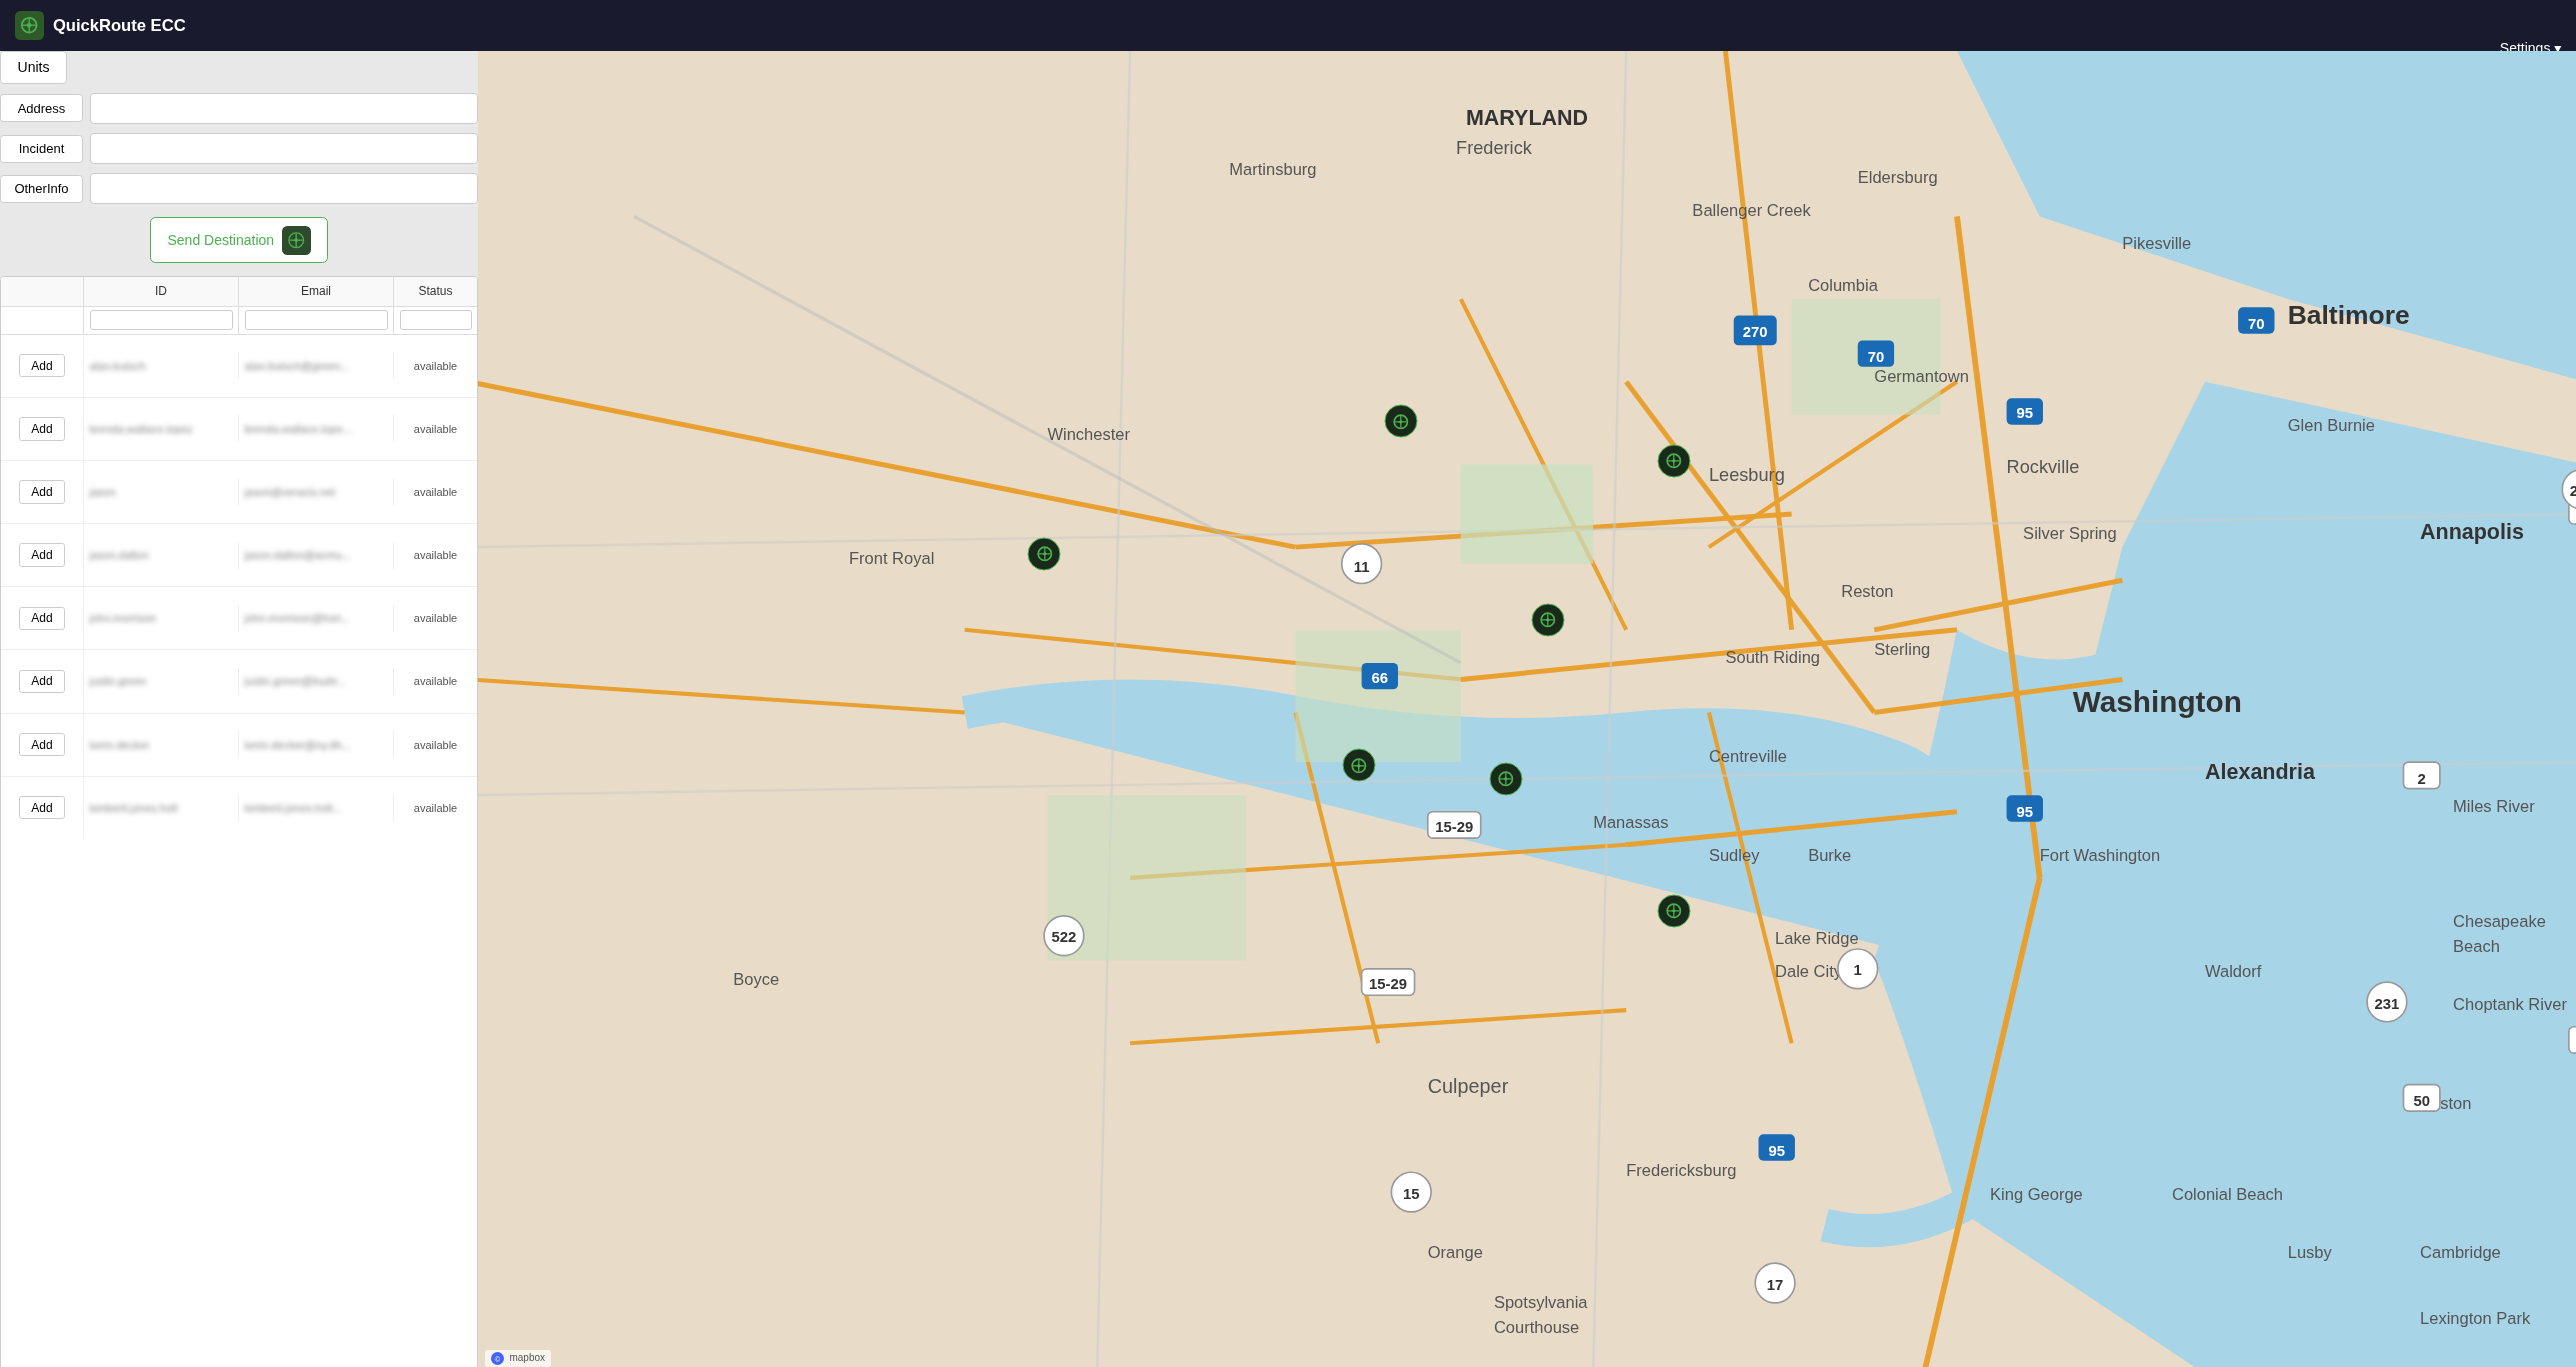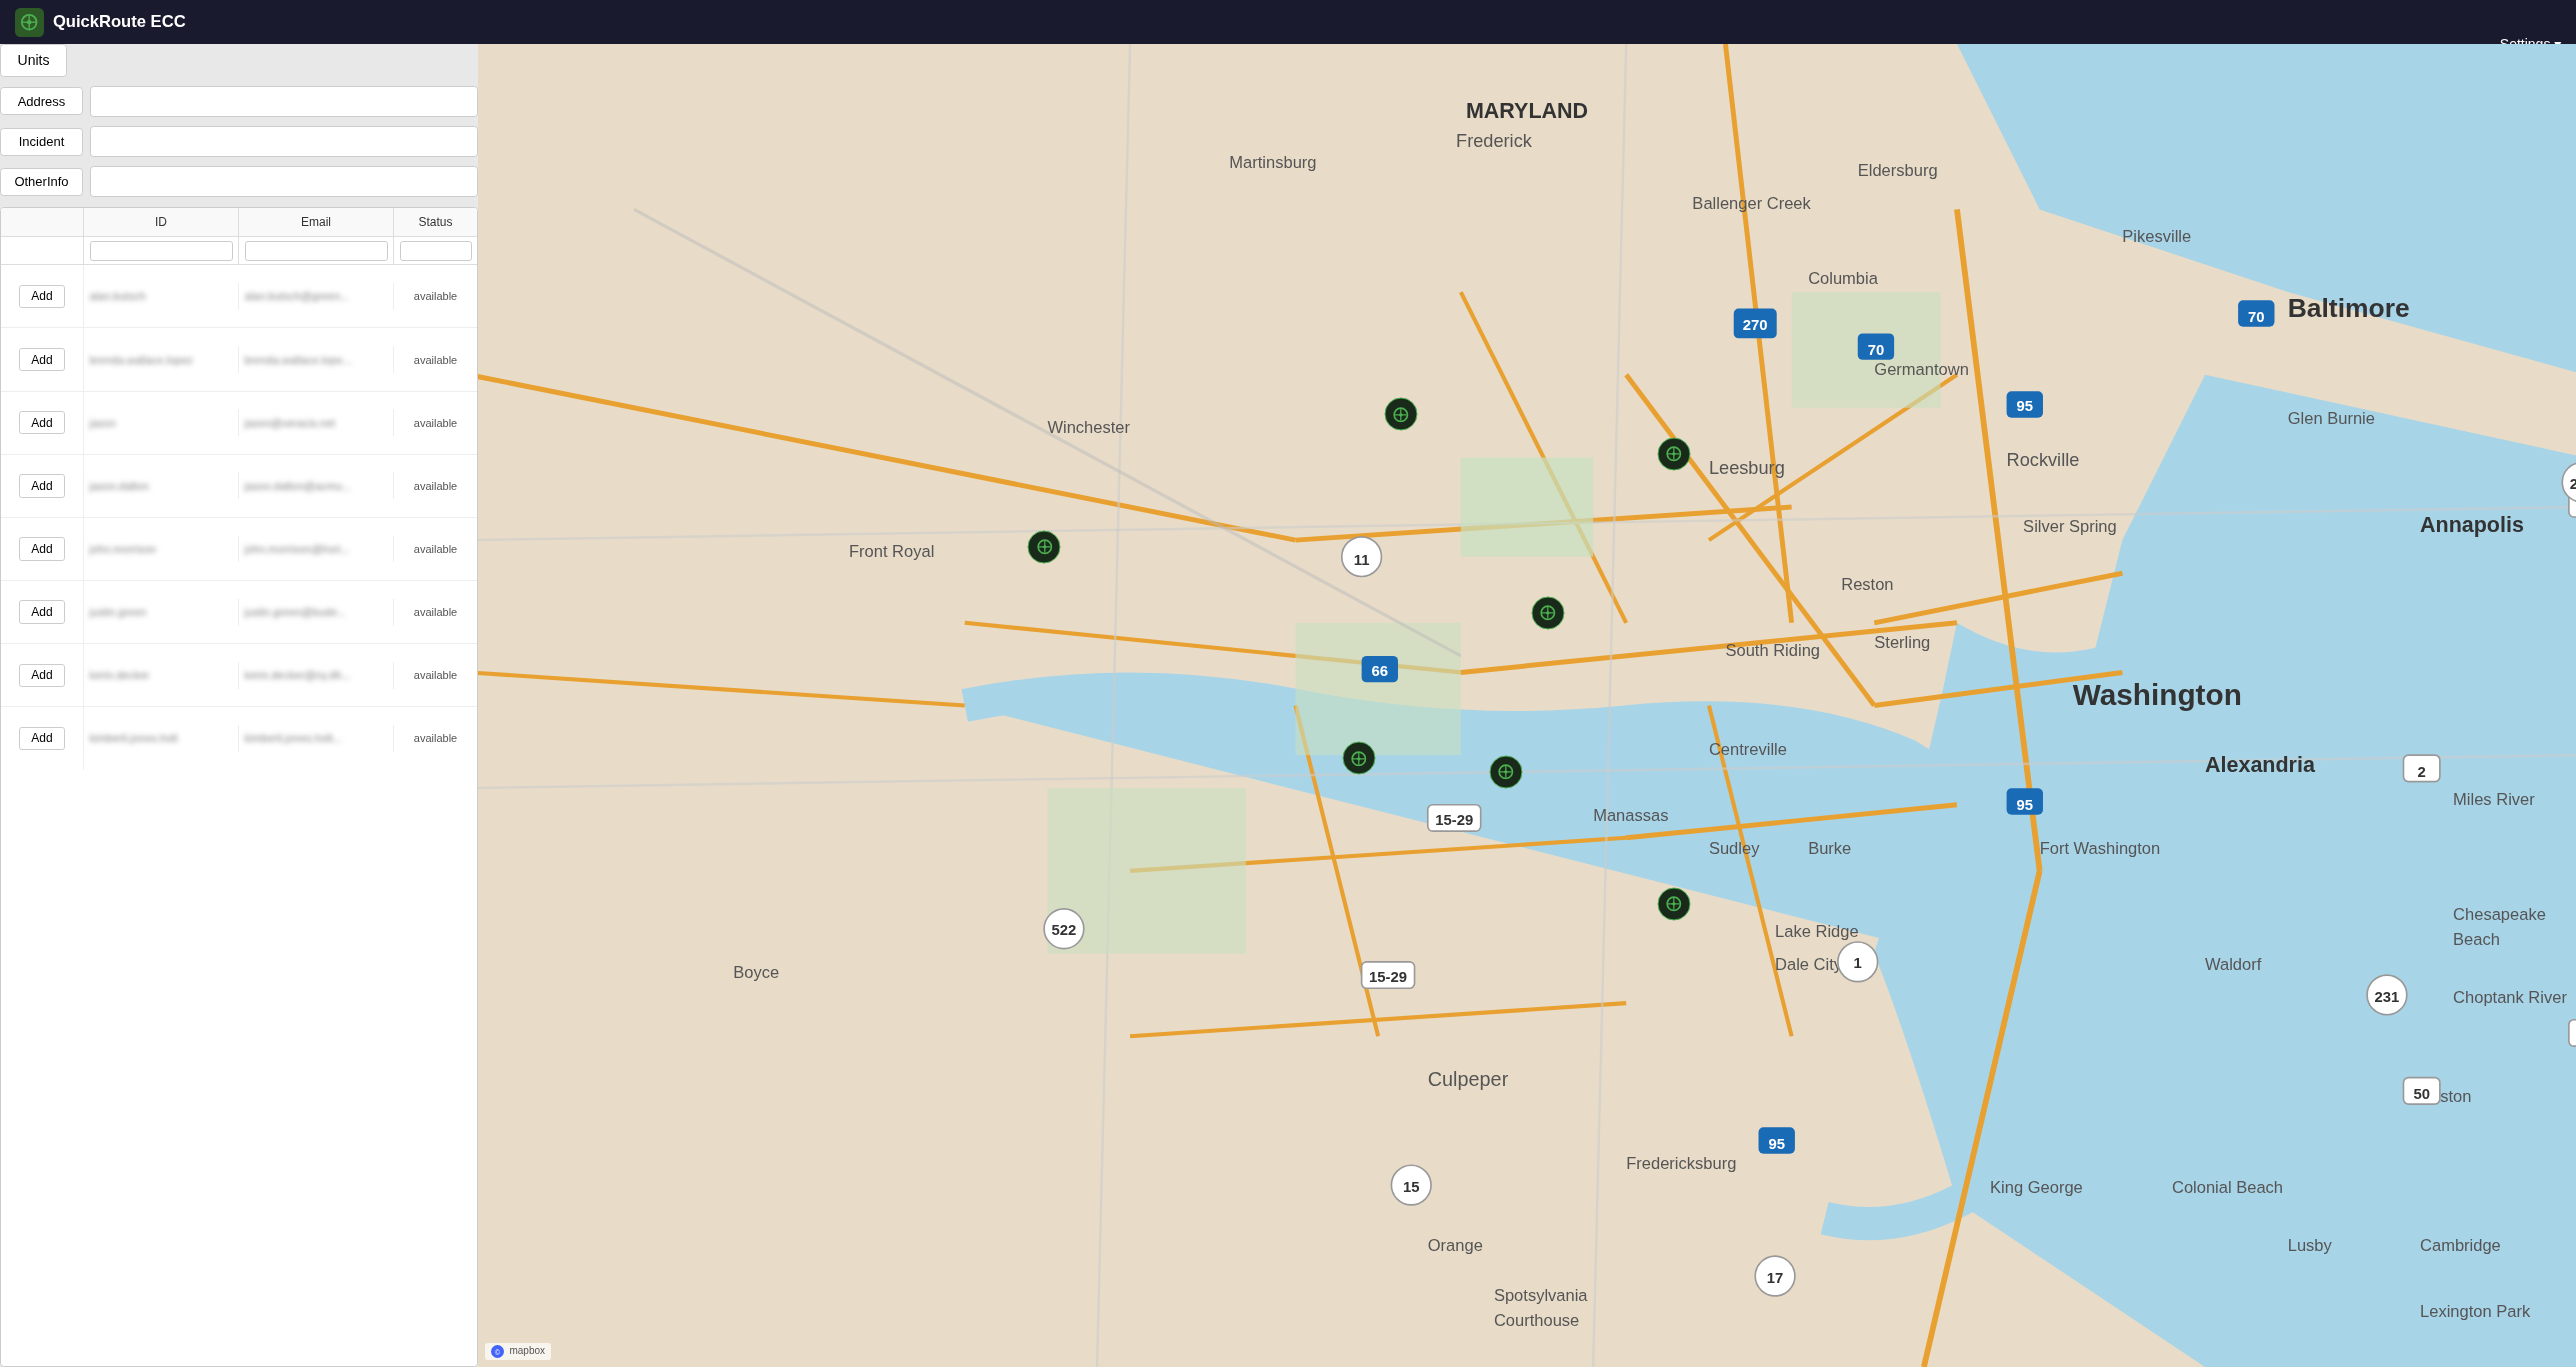--- a/index.html
+++ b/index.html
@@ -1,21 +1,21 @@
 <!DOCTYPE html>
 <html style="font-size:14.7px"><head>
   <meta charset="utf-8">
   <style>
     * { box-sizing: border-box; margin: 0; padding: 0; }
     body { font-family: -apple-system, BlinkMacSystemFont, 'Segoe UI', sans-serif; background: #f0f0f0; height: 100vh; overflow: hidden; }
 
     
     .header {
       display: flex; align-items: center; justify-content: space-between;
-      background: #1a1a2e; color: white; padding: 7.4px 14.7px; height: 44px;
+      background: #1a1a2e; color: white; padding: 7.4px 14.7px; height: 51px;
     }
     .header-left { display: flex; align-items: center; gap: 9.2px; }
     .header-logo {
       width: 29px; height: 29px; background: #2d5a27; border-radius: 5.5px;
       display: flex; align-items: center; justify-content: center; flex-shrink: 0;
     }
     .header-title { font-size: 16.6px; font-weight: 600; color: white; }
     .settings-btn {
       background: none; border: none; color: white; font-size: 14px; cursor: pointer;
       display: flex; align-items: center; gap: 3.7px; margin-top: 44px;
@@ -159,20 +159,33 @@
     <div class="form-row">
       <div class="form-label">Incident</div>
       <input class="form-input" type="text" style="">
     </div>
 
     <div class="form-row">
       <div class="form-label">OtherInfo</div>
       <input class="form-input" type="text" style="">
     </div>
 
+    <div class="send-dest-container">
+      <button class="send-dest-btn">
+        <span>Send Destination</span>
+        <div class="send-dest-icon">
+          <svg width="18.4" height="18.4" viewBox="0 0 20 20" fill="none">
+            <circle cx="10" cy="10" r="8" stroke="#4caf50" stroke-width="1.5"></circle>
+            <line x1="10" y1="3" x2="10" y2="17" stroke="#4caf50" stroke-width="1.5"></line>
+            <line x1="3" y1="10" x2="17" y2="10" stroke="#4caf50" stroke-width="1.5"></line>
+            <circle cx="10" cy="10" r="2" fill="#4caf50"></circle>
+          </svg>
+        </div>
+      </button>
+    </div>
 
     <div class="table-container">
 
       <div class="table-header">
         <div class="table-header-cell"></div>
         <div class="table-header-cell">ID</div>
         <div class="table-header-cell">Email</div>
         <div class="table-header-cell">Status</div>
       </div>
 

